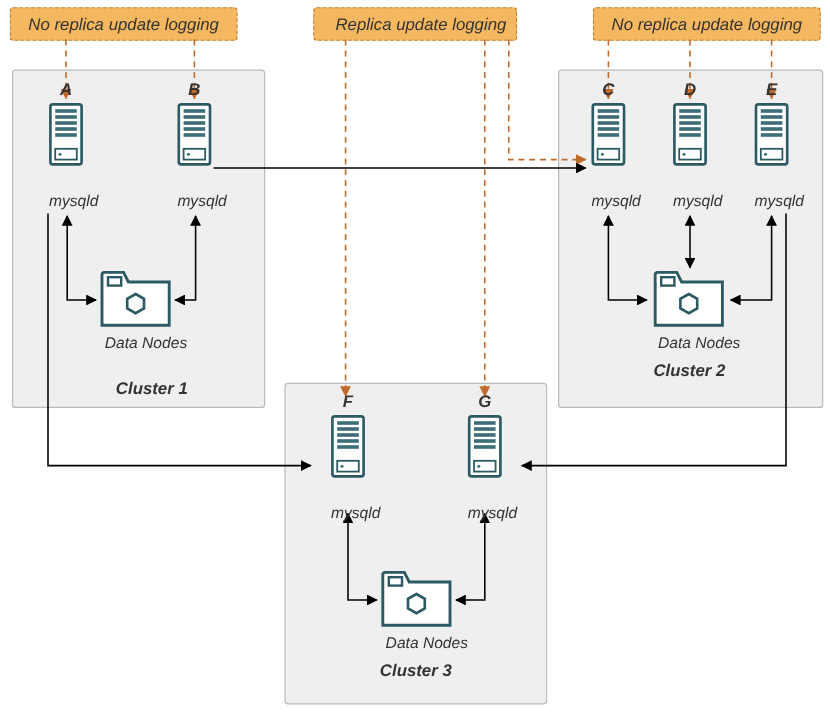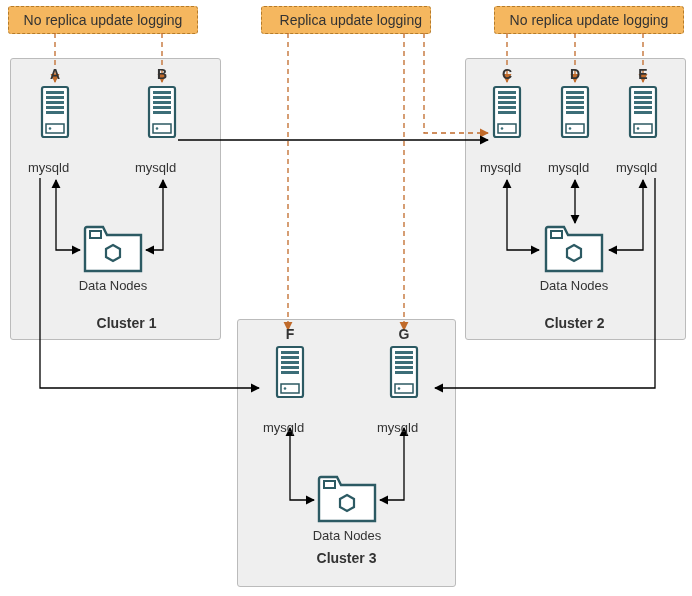--- a/index.html
+++ b/index.html
@@ -9,20 +9,21 @@
     height: 596px;
     font-family: -apple-system, BlinkMacSystemFont, "Segoe UI", Arial, sans-serif;
     font-size: 14px;
     color: #333;
     background: #fff;
   }
   .canvas {
     position: relative;
     width: 692px;
     height: 596px;
+    font-style: italic;
   }
   svg {
     position: absolute;
     top: 0;
     left: 0;
     width: 692px;
     height: 596px;
     overflow: visible;
   }
   .annotation {
@@ -53,27 +54,27 @@
   .node-label-letter {
     position: absolute;
     font-weight: 700;
     font-size: 14px;
     text-align: center;
     color: #333;
   }
   .node-label-text {
     position: absolute;
     font-size: 13px;
-    text-align: left;
+    text-align: right;
     color: #333;
   }
   .data-nodes-label {
     position: absolute;
     font-size: 13px;
-    text-align: center;
+    text-align: right;
     color: #333;
   }
   
   .server {
     position: absolute;
     width: 28px;
     height: 52px;
   }
   .server svg { position: static; width: 28px; height: 52px; }
   
@@ -96,21 +97,21 @@
     <span>Replica update logging</span>
   </div>
   <div class="annotation" style="left:494px; top:6px; width:190px;">
     <span>No replica update logging</span>
   </div>
 
   <div class="cluster-box" style="left:10px; top:58px; width:211px; height:282px;"></div>
   <div class="cluster-label" style="left:10px; top:315px; width:233px;">Cluster 1</div>
 
   <div class="cluster-box" style="left:465px; top:58px; width:221px; height:282px;"></div>
-  <div class="cluster-label" style="left:465px; top:315px; width:219px;">Cluster 2</div>
+  <div class="cluster-label" style="left:465px; top:300px; width:219px;">Cluster 2</div>
 
   <div class="cluster-box" style="left:237px; top:319px; width:219px; height:268px;"></div>
   <div class="cluster-label" style="left:237px; top:550px; width:219px;">Cluster 3</div>
 
   <svg>
     <defs>
       <marker id="ah-solid" viewBox="0 0 10 10" refX="9" refY="5" markerWidth="7" markerHeight="7" orient="auto-start-reverse">
         <path d="M 0 0 L 10 5 L 0 10 z" fill="#000"></path>
       </marker>
       <marker id="ah-solid-both" viewBox="0 0 10 10" refX="9" refY="5" markerWidth="7" markerHeight="7" orient="auto-start-reverse">

